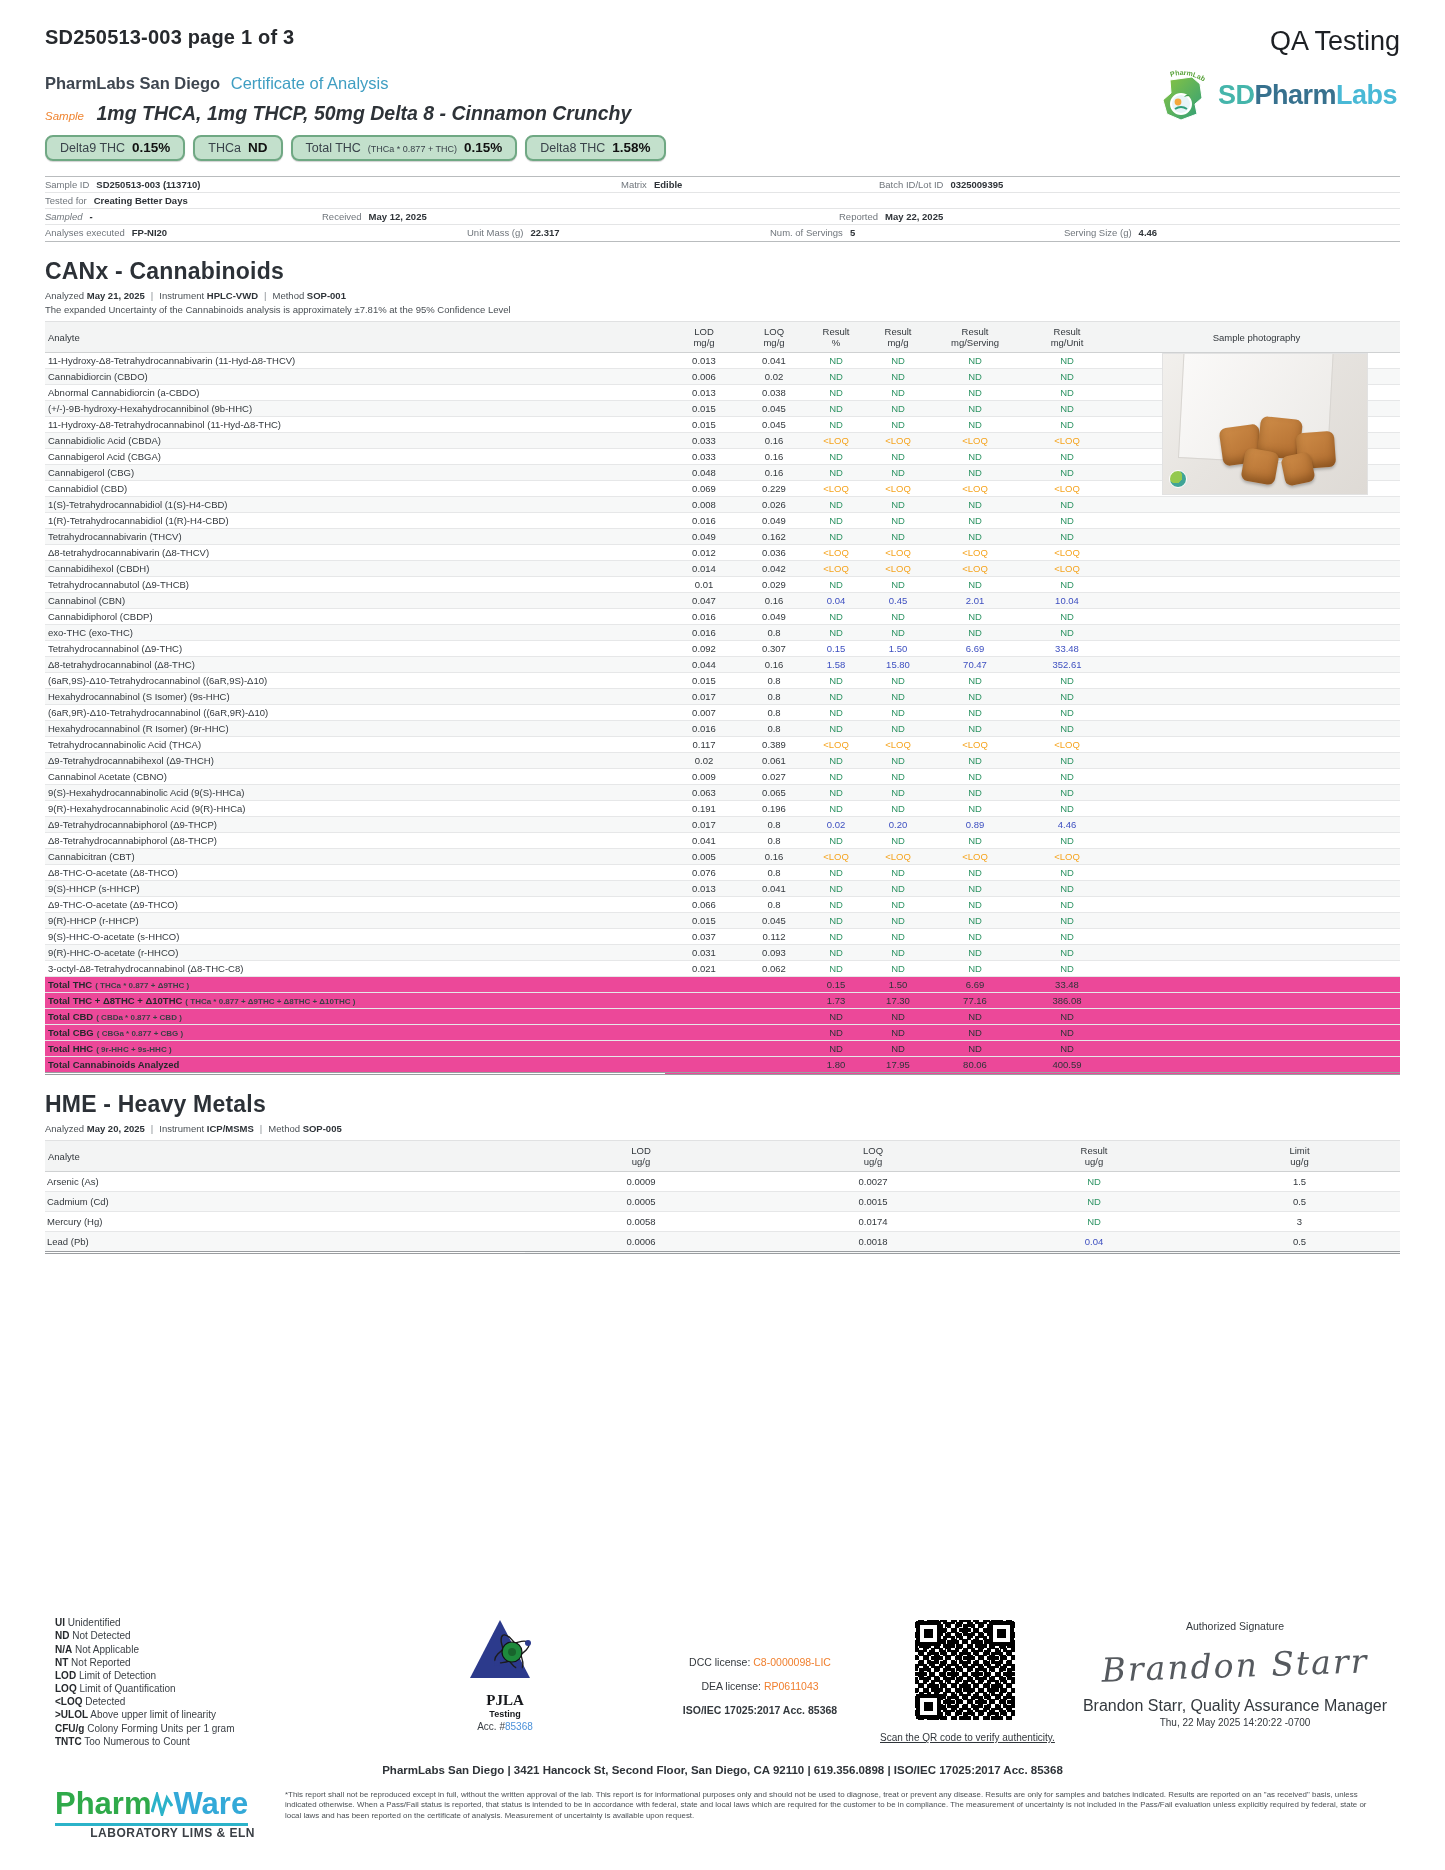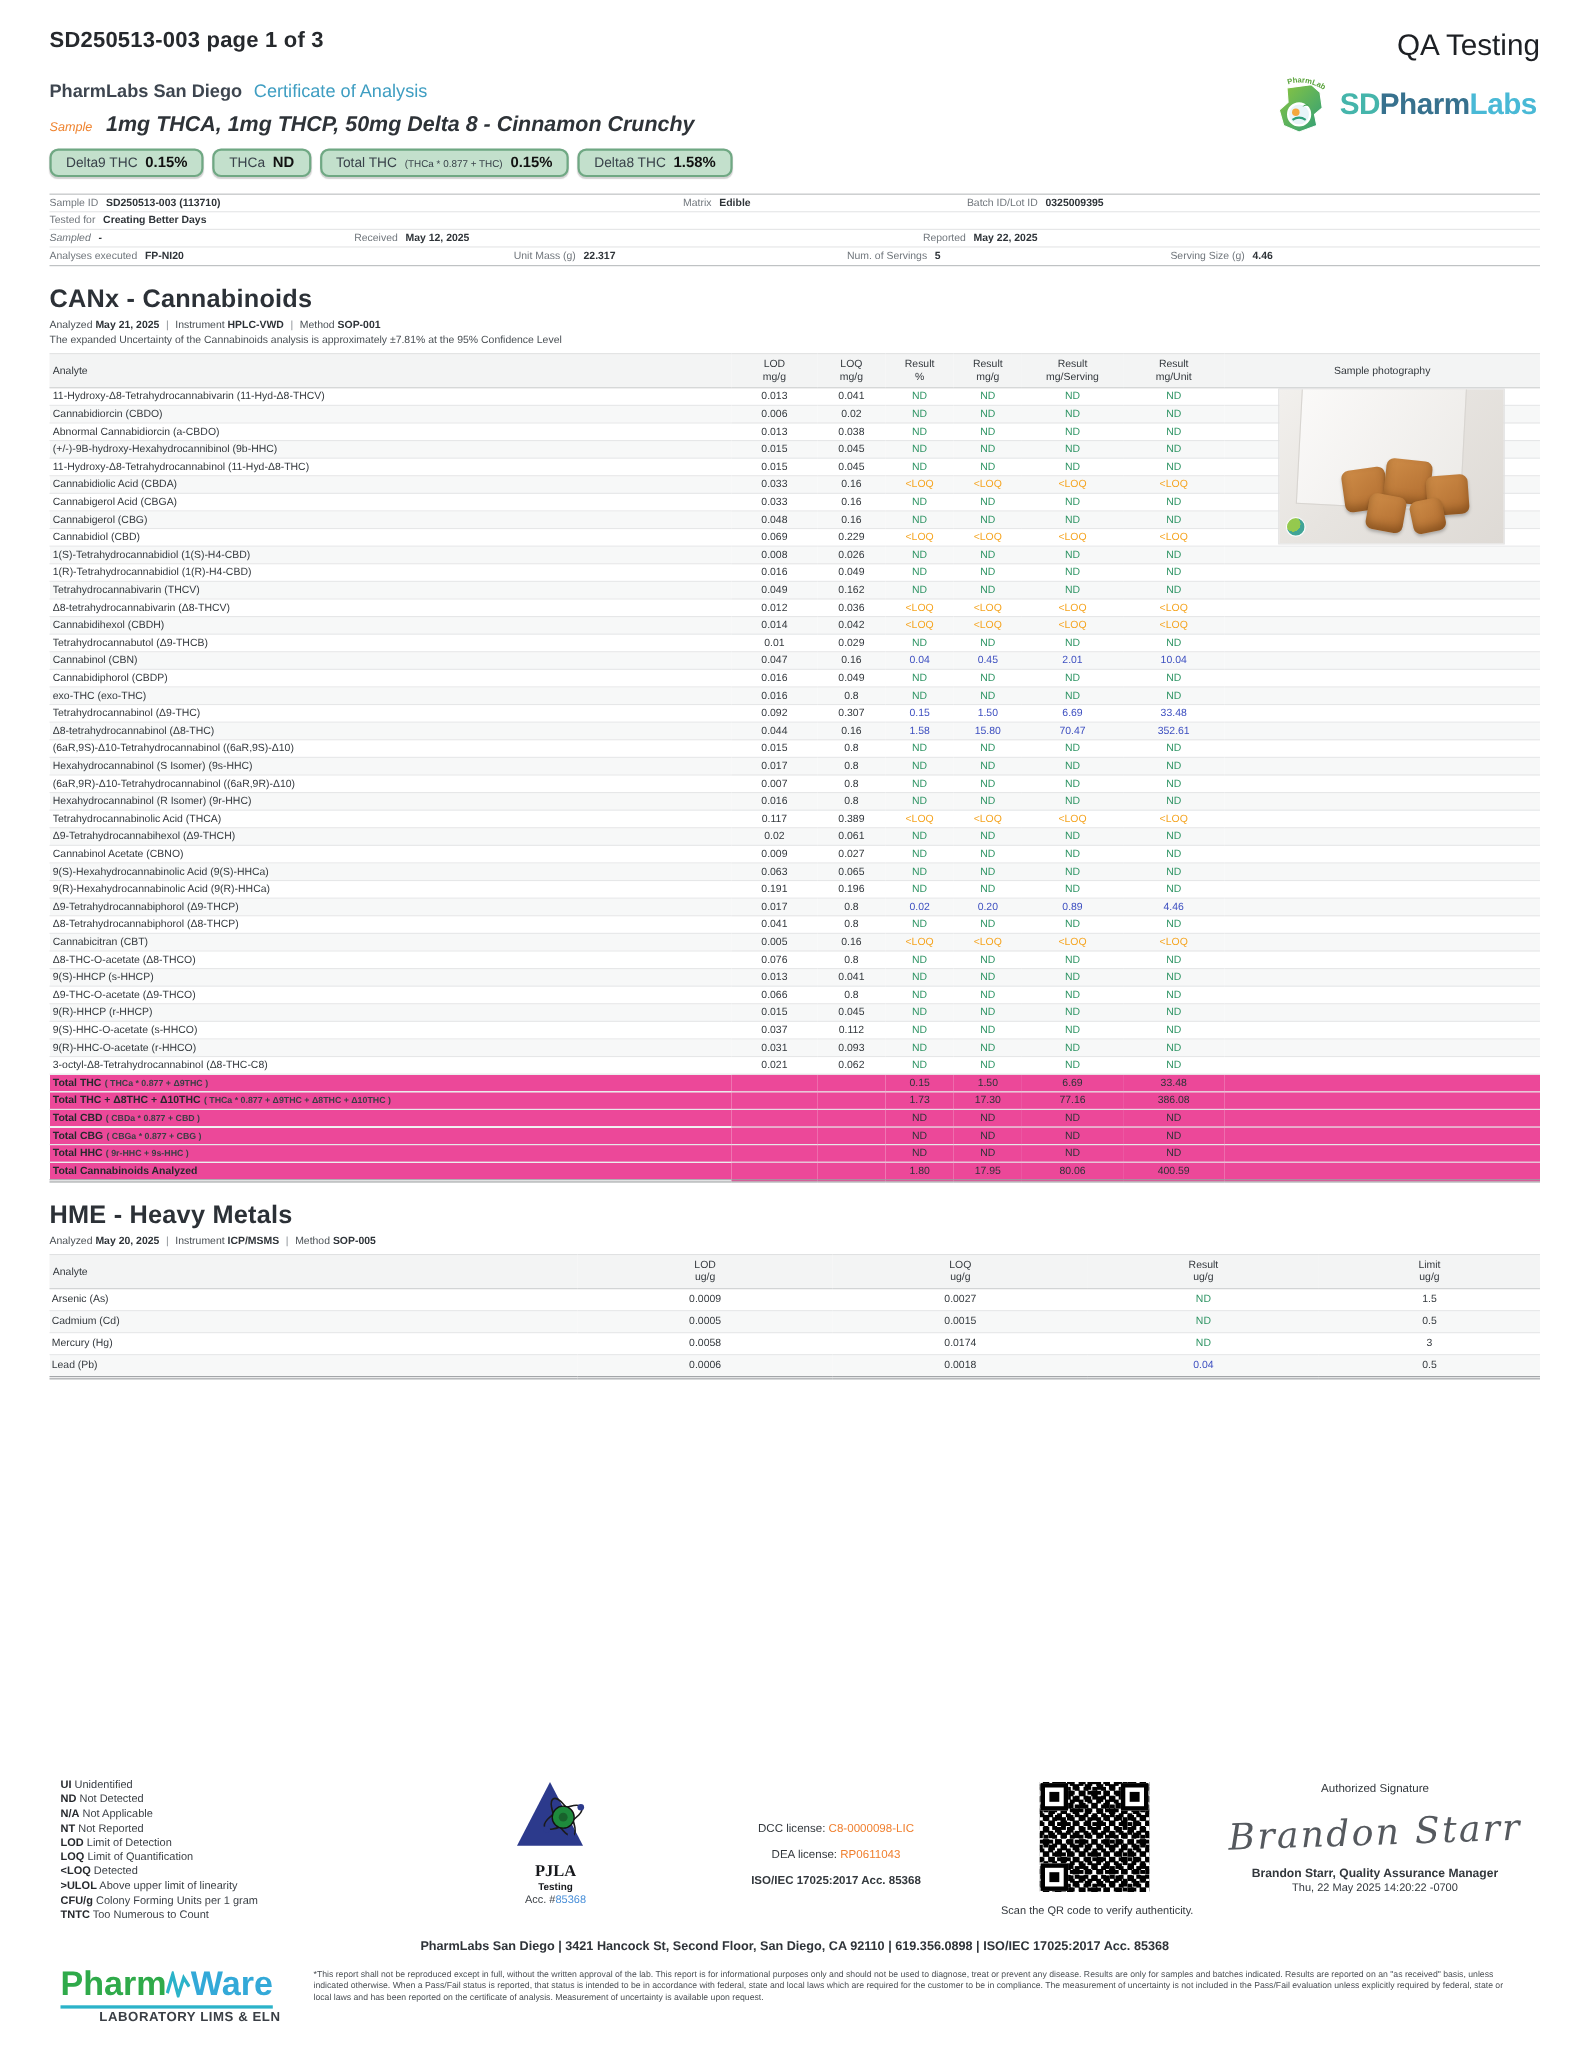--- a/index.html
+++ b/index.html
@@ -91,34 +91,34 @@
   .legend b { color:#26292d; }
   .pjla { width:150px; margin-left:95px; text-align:center; }
   .pjla-name { font-family:"Liberation Serif", serif; font-weight:700; font-size:15px; color:#16181c; margin-top:2px; }
   .pjla-sub { font-size:9px; font-weight:700; color:#16181c; }
   .pjla-acc { font-size:10px; color:#3a3f45; margin-top:2px; }
   .pjla-acc .accnum { color:#4a90d9; }
   .licenses { width:240px; margin-left:60px; text-align:center; padding-top:40px; }
   .licenses div { font-size:10.5px; margin-bottom:12px; color:#33383d; }
   .lic-val { color:#f07f2e; }
   .iso-line { font-weight:600; color:#26292d; }
-  .qrblock { width:170px; margin-left:30px; text-align:center; }
+  .qrblock { width:170px; text-align:center;text-decoration:underline; }
   .qr { width:108px; height:108px; margin:0 auto; position:relative; border:4px solid #fff;
         background:
           repeating-conic-gradient(#000 0 25%, transparent 0 50%) 0 0/8px 8px,
           repeating-conic-gradient(#000 0 25%, #fff 0 50%) 3px 2px/11px 11px; }
   .qr .f { position:absolute; width:25px; height:25px; border:4px solid #000; background:#fff; }
   .qr .f::after { content:''; position:absolute; inset:4px; background:#000; }
   .f-tl { left:1px; top:1px; } .f-tr { right:1px; top:1px; } .f-bl { left:1px; bottom:1px; }
   .qr-caption { font-size:10px; color:#33383d; margin-top:8px; white-space:nowrap; }
   .sig { flex:1; margin-left:20px; text-align:center; padding-top:4px; }
   .sig-head { font-size:10.5px; color:#33383d; }
   .sig-script { font-family:"DejaVu Serif", serif; font-style:italic; font-size:33px; color:#55595e;
                 margin:14px 0 12px; transform:rotate(-2deg); letter-spacing:2px; }
-  .sig-name { font-size:11px; color:#33383d;font-weight:bold; }
+  .sig-name { font-size:16px; color:#33383d; }
   .sig-date { font-size:10px; color:#33383d; margin-top:2px; }
 
   .address { text-align:center; font-size:11.5px; font-weight:700; color:#2e3338; margin-top:16px; }
   .bottomrow { display:flex; align-items:flex-start; margin-top:10px; }
   .pharmware { width:220px; margin-left:-10px; padding-left:20px; }
   .pw-line1 { font-size:31px; font-weight:700; border-bottom:3px solid #2bb3c9; display:inline-block; padding-bottom:1px; }
   .pw-pharm { color:#2faa4a; }
   .pw-ware { color:#33a9d8; }
   .pw-tag { display:block; text-align:right; font-size:12px; font-weight:700; color:#3a3f45; letter-spacing:.5px; }
   .disclaimer { flex:1; margin-left:30px; margin-right:20px; font-size:7.9px; color:#4a4f54; line-height:1.3; padding-top:4px; }

